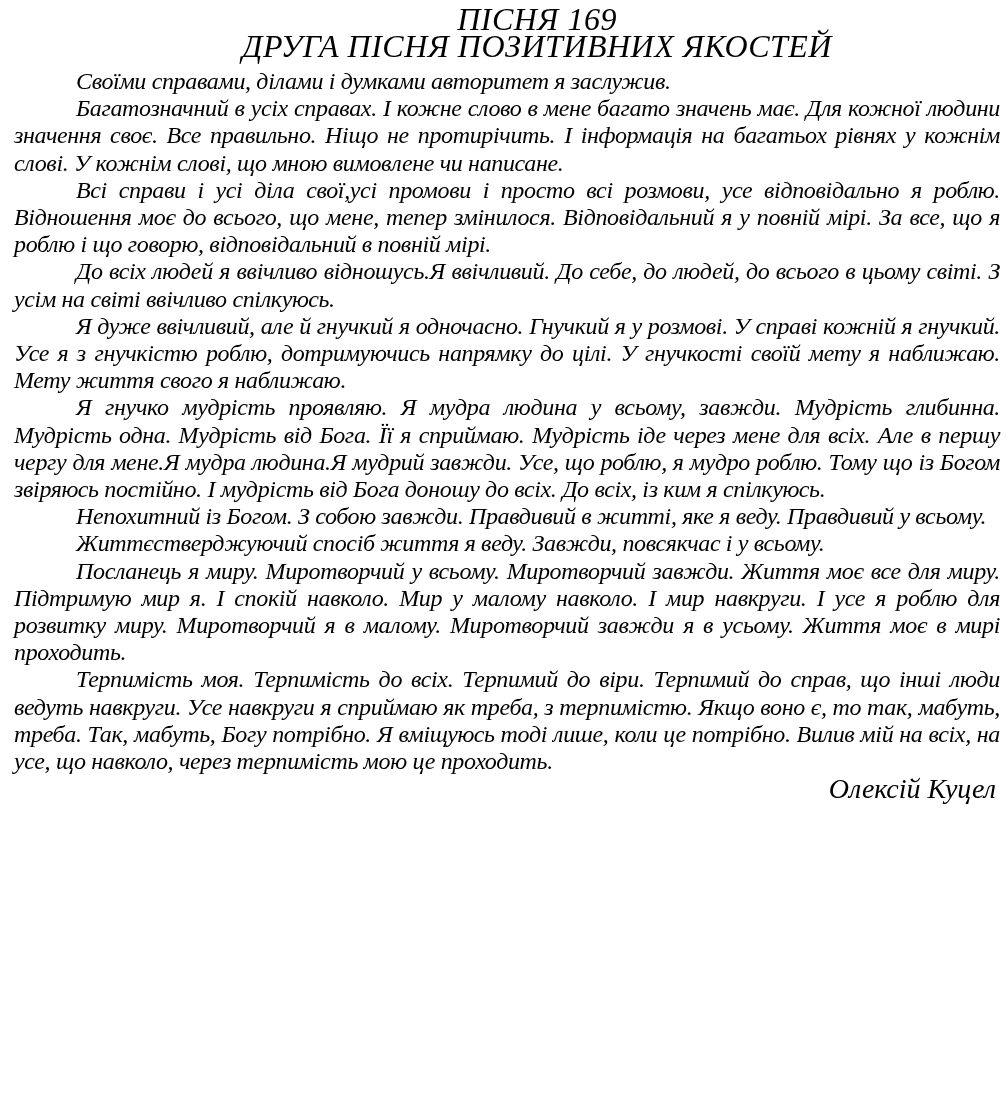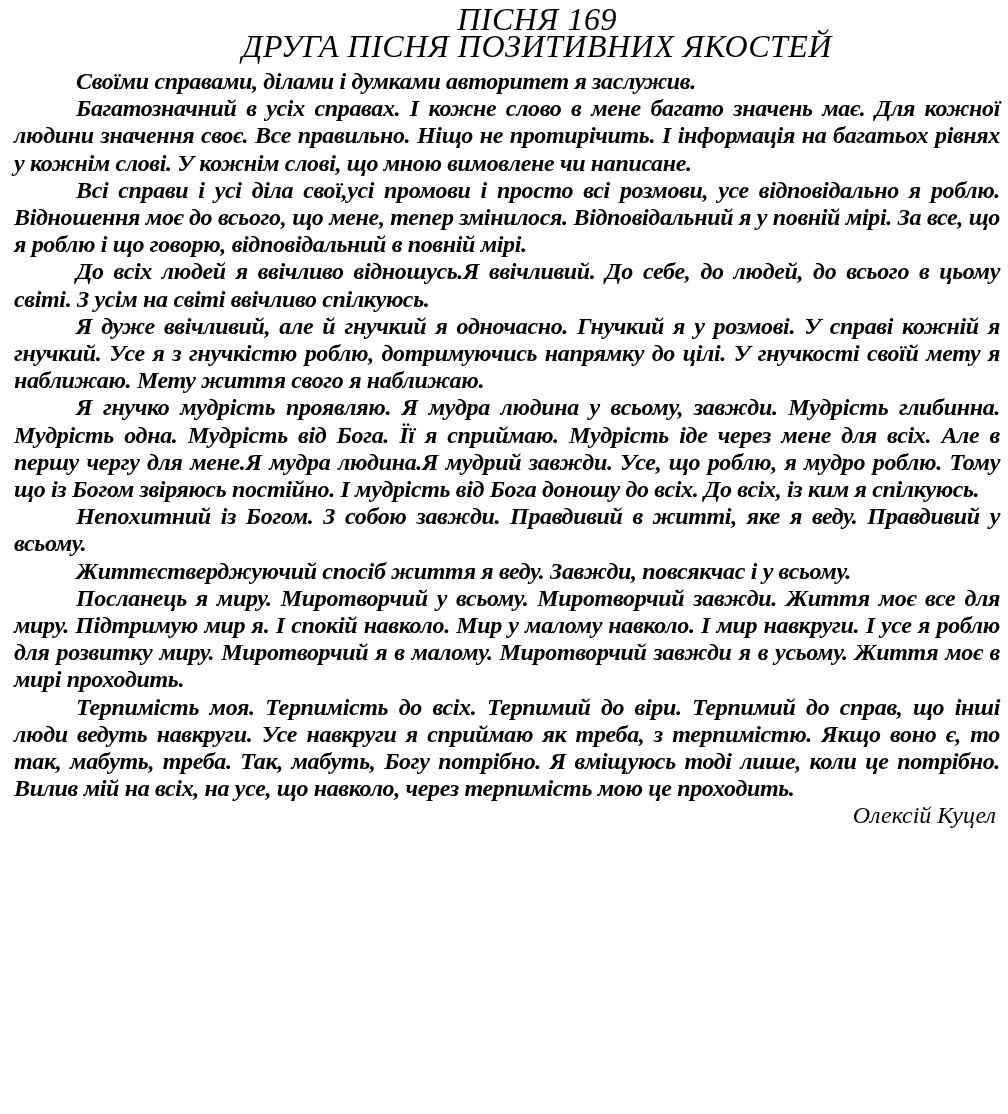--- a/index.html
+++ b/index.html
@@ -37,28 +37,28 @@
     .body-text {
       margin: 0;
       padding: 0;
     }
     .para {
       margin: 0;
       font-size: 24px;
       line-height: 27.2px;
       text-align: justify;
       text-indent: 62px;
-      font-weight: bold;
+      font-weight: normal;
       font-style: italic;
       letter-spacing: -0.35px;
       word-spacing: 0px;
     }
     .signature {
       text-align: right;
-      font-size: 24px;
+      font-size: 28px;
       line-height: 27px;
       margin: 0;
       font-weight: normal;
       font-style: italic;
       padding-right: 4px;
     }
   </style>
 </head>
 <body>
 

